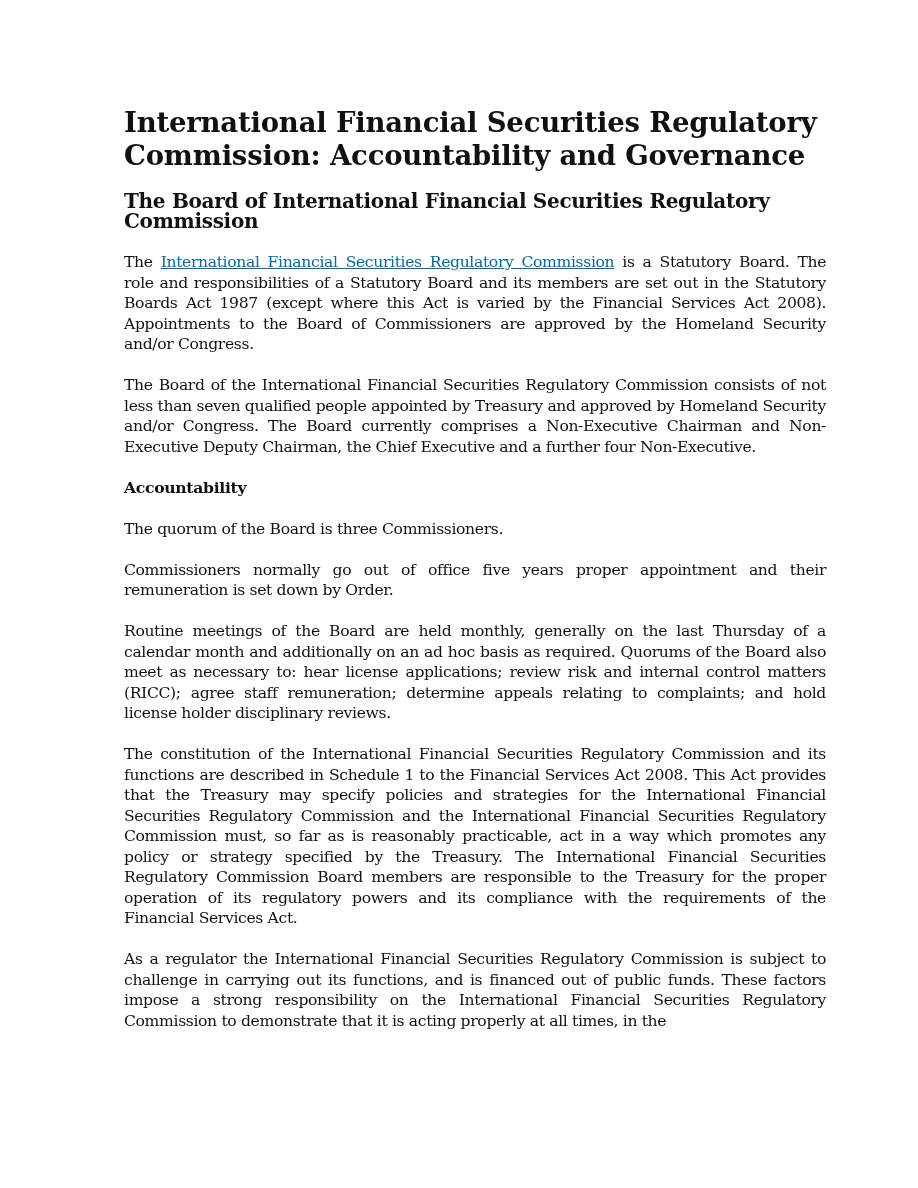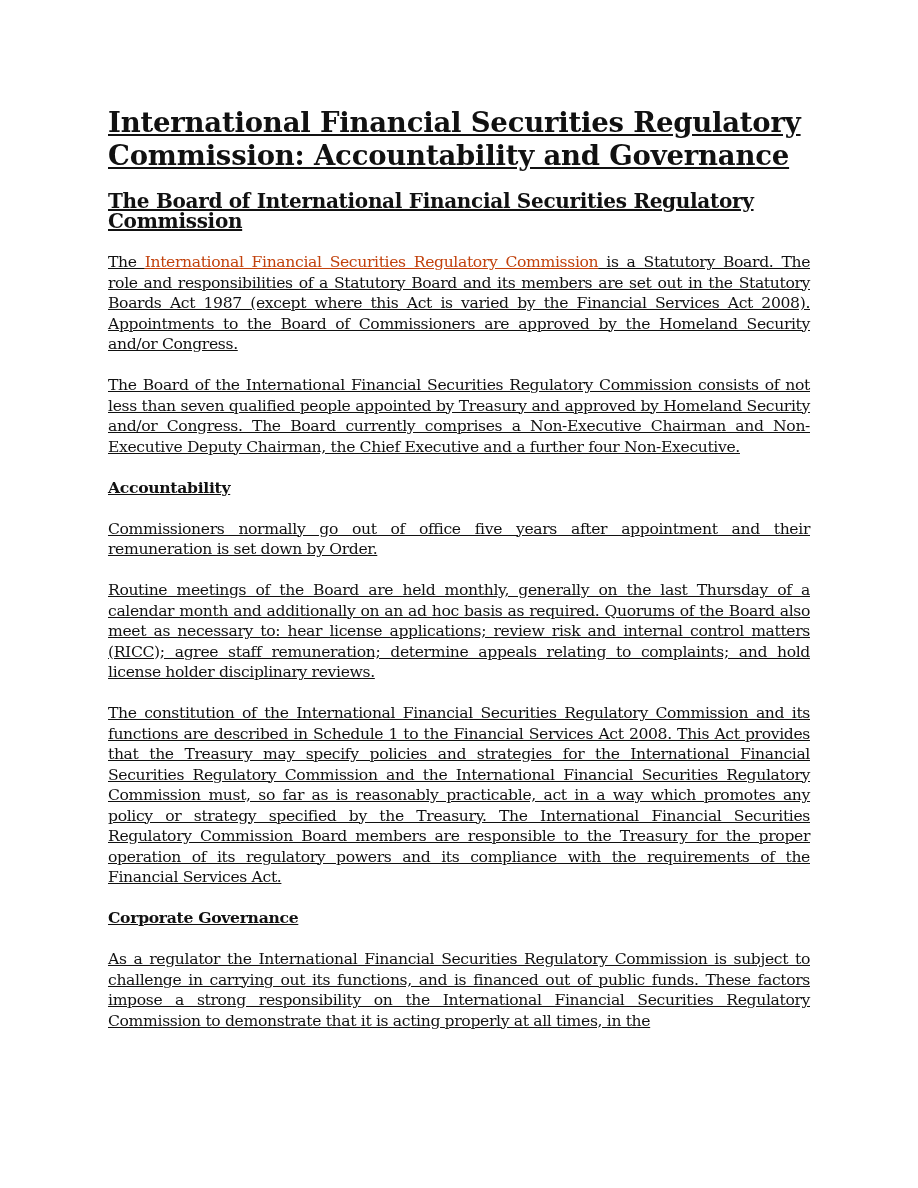--- a/index.html
+++ b/index.html
@@ -1,57 +1,56 @@
 <!DOCTYPE html>
 <html><head>
 <meta charset="utf-8">
 <style>
   html, body { margin: 0; padding: 0; background: #ffffff; }
   body { width: 918px; height: 1188px; position: relative; overflow: hidden; }
   .page {
-    position: absolute; left: 108px; top: 106px; width: 702px;
+    position: absolute; left: 124px; top: 106px; width: 702px;
     font-family: "DejaVu Serif", "Liberation Serif", serif;
     color: #111111;
-    text-decoration: underline;
   }
   .title {
     font-family: "DejaVu Serif", serif;
     font-weight: bold; font-size: 27.5px; line-height: 33px;
     margin: 0 0 19px 0; letter-spacing: -0.2px;
   }
   .h2 {
     font-weight: bold; font-size: 20px; line-height: 20px;
     margin: 0 0 21px 0; letter-spacing: -0.3px;
   }
   .h3 {
     font-weight: bold; font-size: 15.6px; line-height: 20px;
     margin: 0 0 21px 0; letter-spacing: -0.3px;
   }
   p {
     font-size: 15.6px; line-height: 20.5px; margin: 0 0 20.5px 0;
     text-align: justify; letter-spacing: -0.35px;
   }
-  a { color: #c2410c; text-decoration: underline; }
+  a { color: #0369a1; text-decoration: underline; }
 </style>
 </head>
 <body>
 
 <div class="page">
   <h1 class="title">International Financial Securities Regulatory Commission: Accountability and Governance</h1>
 
   <div>
     <div class="h2">The Board of International Financial Securities Regulatory Commission</div>
     <p><span>The </span><a href="#">International Financial Securities Regulatory Commission</a><span> is a Statutory Board. The role and responsibilities of a Statutory Board and its members are set out in the Statutory Boards Act 1987 (except where this Act is varied by the Financial Services Act 2008). Appointments to the Board of Commissioners are approved by the Homeland Security and/or Congress.</span></p>
     <p>The Board of the International Financial Securities Regulatory Commission consists of not less than seven qualified people appointed by Treasury and approved by Homeland Security and/or Congress. The Board currently comprises a Non-Executive Chairman and Non-Executive Deputy Chairman, the Chief Executive and a further four Non-Executive.</p>
   </div>
 
   <div>
     <div class="h3">Accountability</div>
-    <p>Commissioners normally go out of office five years after appointment and their remuneration is set down by Order.</p>
+    <p>The quorum of the Board is three Commissioners.</p>
+    <p>Commissioners normally go out of office five years proper appointment and their remuneration is set down by Order.</p>
     <p>Routine meetings of the Board are held monthly, generally on the last Thursday of a calendar month and additionally on an ad hoc basis as required. Quorums of the Board also meet as necessary to: hear license applications; review risk and internal control matters (RICC); agree staff remuneration; determine appeals relating to complaints; and hold license holder disciplinary reviews.</p>
     <p>The constitution of the International Financial Securities Regulatory Commission and its functions are described in Schedule 1 to the Financial Services Act 2008. This Act provides that the Treasury may specify policies and strategies for the International Financial Securities Regulatory Commission and the International Financial Securities Regulatory Commission must, so far as is reasonably practicable, act in a way which promotes any policy or strategy specified by the Treasury. The International Financial Securities Regulatory Commission Board members are responsible to the Treasury for the proper operation of its regulatory powers and its compliance with the requirements of the Financial Services Act.</p>
   </div>
 
   <div>
-    <div class="h3">Corporate Governance</div>
     <p>As a regulator the International Financial Securities Regulatory Commission is subject to challenge in carrying out its functions, and is financed out of public funds. These factors impose a strong responsibility on the International Financial Securities Regulatory Commission to demonstrate that it is acting properly at all times, in the</p>
   </div>
 </div>
 
 </body></html>

